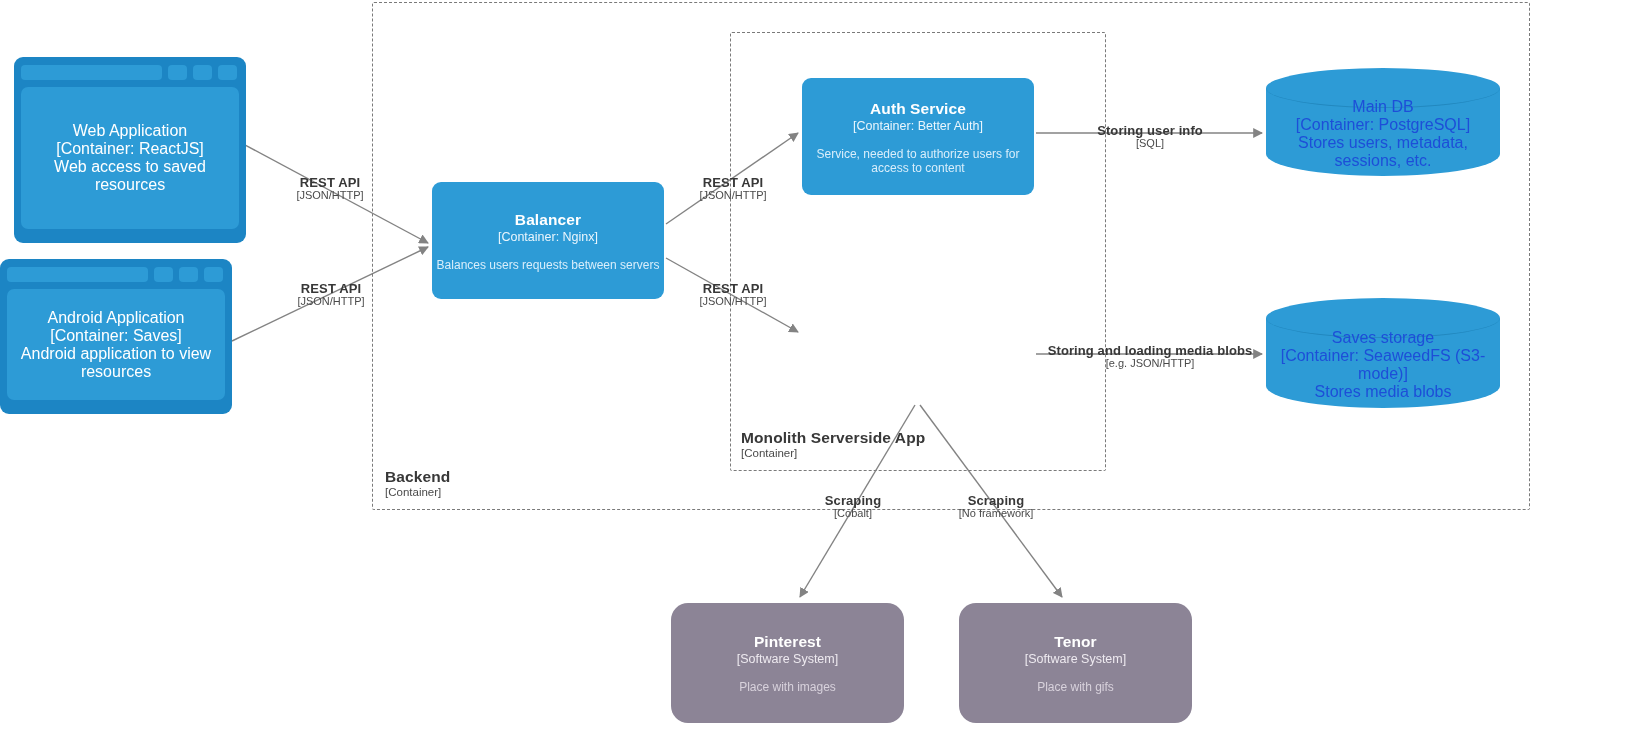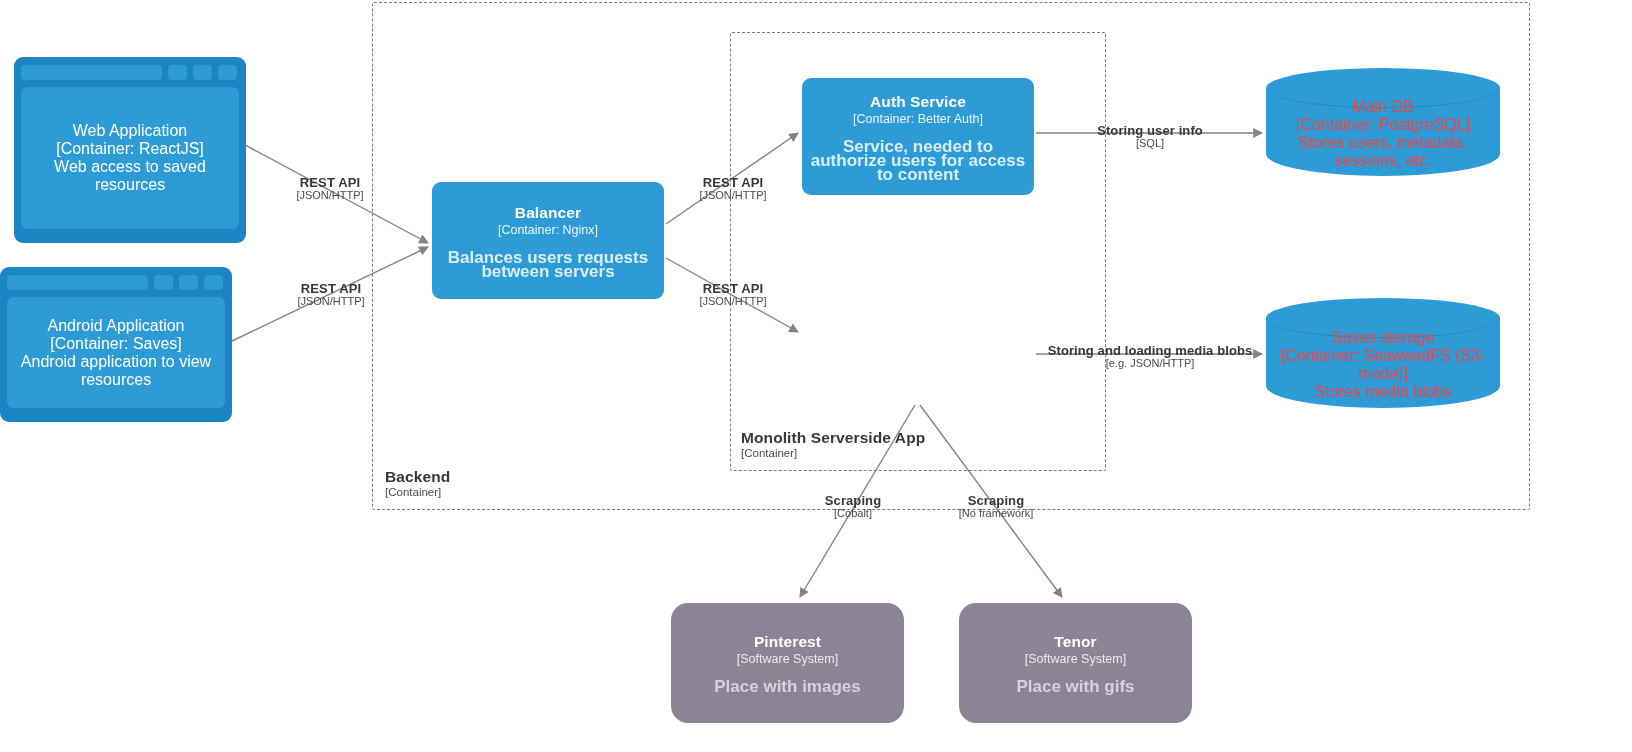--- a/index.html
+++ b/index.html
@@ -71,22 +71,22 @@
     line-height: 19px;
     letter-spacing: 0.1px;
   }
   .node .n-tech {
     font-size: 12.5px;
     font-weight: normal;
     line-height: 16px;
     color: #eaf6fd;
   }
   .node .n-desc {
-    font-size: 17px;
-    font-weight: bold;
+    font-size: 12px;
+    font-weight: normal;
     line-height: 14px;
     margin-top: 13px;
     color: #d9eefb;
   }
 
   
   .container-box {
     background: #2D9BD6;
     border-radius: 9px;
   }
@@ -173,21 +173,21 @@
     position: absolute;
     left: 0;
     right: 0;
     top: 30px;
     bottom: 6px;
     display: flex;
     flex-direction: column;
     align-items: center;
     justify-content: center;
     text-align: center;
-    color: #ef4444;
+    color: #1d4ed8;
     padding: 0 8px;
     box-sizing: border-box;
   }
 
   
   .edge-label {
     position: absolute;
     text-align: center;
     white-space: nowrap;
     color: #383838;
@@ -248,21 +248,21 @@
       <div class="browser-dot"></div>
       <div class="browser-dot"></div>
     </div>
     <div class="browser-body">
       <div class="n-title">Web Application</div>
       <div class="n-tech">[Container: ReactJS]</div>
       <div class="n-desc">Web access to saved resources</div>
     </div>
   </div>
 
-  <div class="browser" style="left:0px; top:267px; width:232px; height:155px;">
+  <div class="browser" style="left:0px; top:259px; width:232px; height:155px;">
     <div class="browser-bar">
       <div class="browser-url"></div>
       <div class="browser-dot"></div>
       <div class="browser-dot"></div>
       <div class="browser-dot"></div>
     </div>
     <div class="browser-body">
       <div class="n-title">Android Application</div>
       <div class="n-tech">[Container: Saves]</div>
       <div class="n-desc">Android application to view resources</div>

